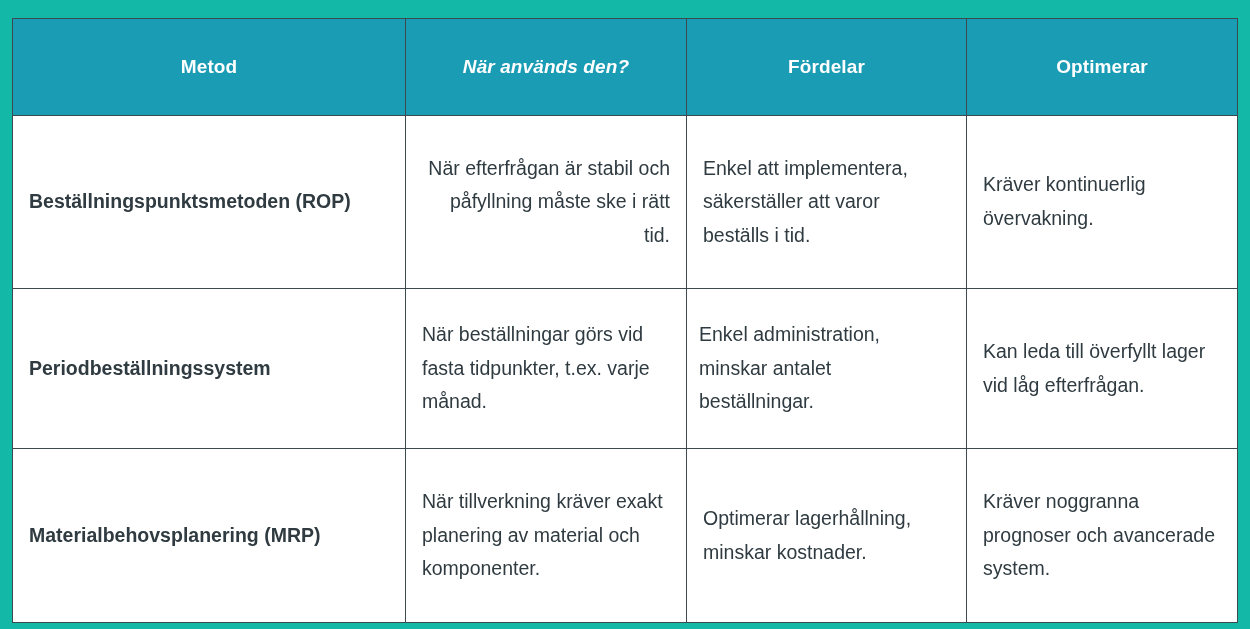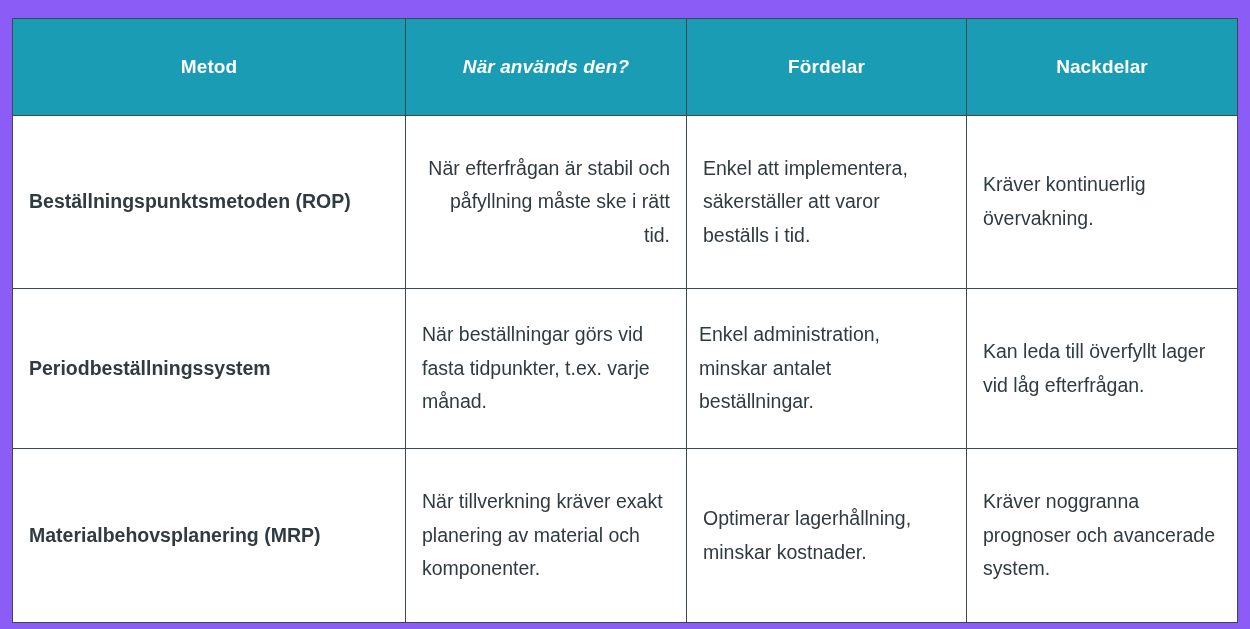--- a/index.html
+++ b/index.html
@@ -10,21 +10,21 @@
   body {
     width: 1250px;
     height: 629px;
     font-family: "Liberation Sans", sans-serif;
     overflow: hidden;
   }
   .page {
     position: relative;
     width: 1250px;
     height: 629px;
-    background: #8b5cf6;
+    background: #14b8a6;
   }
   .table-wrap {
     position: absolute;
     left: 12px;
     top: 18px;
     width: 1225px;
     height: 604px;
     box-sizing: border-box;
   }
   table.comparison {
@@ -91,21 +91,21 @@
         <col class="c1">
         <col class="c2">
         <col class="c3">
         <col class="c4">
       </colgroup>
       <thead>
         <tr>
           <th style="background: rgb(26, 156, 181); color: rgb(255, 255, 255); border-color: rgb(60, 74, 79);">Metod</th>
           <th style="background: rgb(26, 156, 181); color: rgb(255, 255, 255); border-color: rgb(60, 74, 79); font-style: italic;">När används den?</th>
           <th style="background: rgb(26, 156, 181); color: rgb(255, 255, 255); border-color: rgb(60, 74, 79);">Fördelar</th>
-          <th style="background: rgb(26, 156, 181); color: rgb(255, 255, 255); border-color: rgb(60, 74, 79);">Nackdelar</th>
+          <th style="background: rgb(26, 156, 181); color: rgb(255, 255, 255); border-color: rgb(60, 74, 79);">Optimerar</th>
         </tr>
       </thead>
       <tbody>
         <tr class="row-1">
           <td class="col-method" style="border-color: rgb(60, 74, 79); color: rgb(47, 59, 65); background: rgb(255, 255, 255);">Beställningspunktsmetoden (ROP)</td>
           <td class="col-text" style="border-color: rgb(60, 74, 79); color: rgb(47, 59, 65); background: rgb(255, 255, 255); text-align: right;">När efterfrågan är stabil och påfyllning måste ske i rätt tid.</td>
           <td class="col-text" style="border-color: rgb(60, 74, 79); color: rgb(47, 59, 65); background: rgb(255, 255, 255); padding-left: 16px;">Enkel att implementera, säkerställer att varor beställs i tid.</td>
           <td class="col-text" style="border-color: rgb(60, 74, 79); color: rgb(47, 59, 65); background: rgb(255, 255, 255);">Kräver kontinuerlig övervakning.</td>
         </tr>
         <tr class="row-2">

